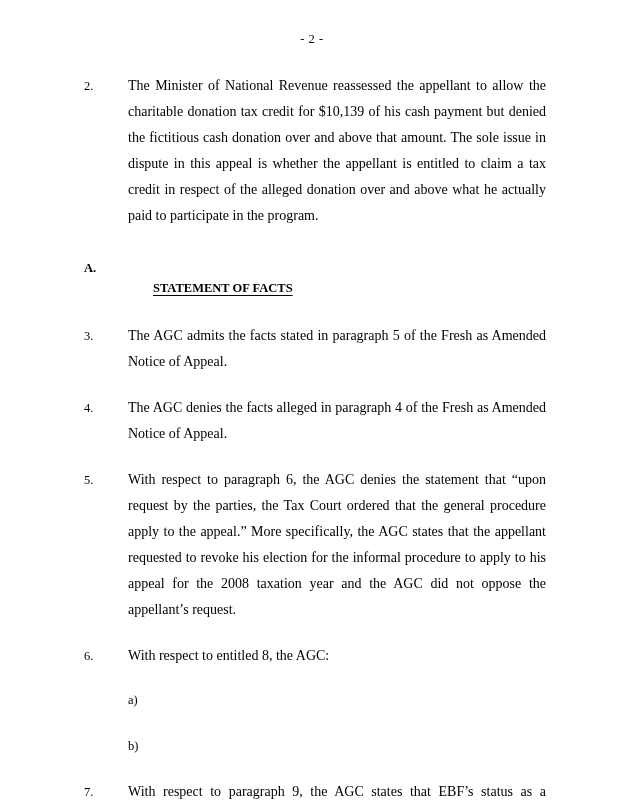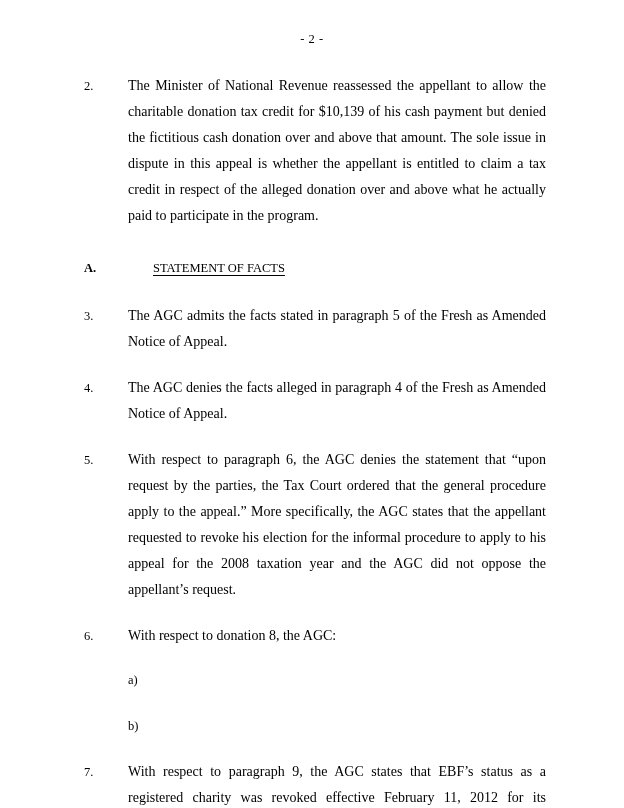--- a/index.html
+++ b/index.html
@@ -60,25 +60,26 @@
   }
   .heading .num {
     width: 44px;
     flex: 0 0 44px;
     font-size: 12.5px;
     font-weight: bold;
     line-height: 26px;
   }
   .heading .title {
     font-size: 12.5px;
-    font-weight: normal;
+    font-weight: bold;
     line-height: 26px;
     text-decoration: underline;
     text-underline-offset: 3px;
     padding-left: 25px;
+    margin-top: 20px;
   }
   
   .subpara {
     display: flex;
     align-items: flex-start;
     margin-bottom: 20px;
     padding-left: 44px;
   }
   .subpara .num {
     width: 50px;
@@ -123,21 +124,21 @@
       <div class="txt">The AGC denies the facts alleged in paragraph 4 of the Fresh as Amended Notice of Appeal.</div>
     </div>
 
     <div class="para">
       <div class="num">5.</div>
       <div class="txt">With respect to paragraph 6, the AGC denies the statement that “upon request by the parties, the Tax Court ordered that the general procedure apply to the appeal.” More specifically, the AGC states that the appellant requested to revoke his election for the informal procedure to apply to his appeal for the 2008 taxation year and the AGC did not oppose the appellant’s request.</div>
     </div>
 
     <div class="para tight">
       <div class="num">6.</div>
-      <div class="txt">With respect to donation 8, the AGC:</div>
+      <div class="txt">With respect to entitled 8, the AGC:</div>
     </div>
 
     <div class="subpara">
       <div class="num">a)</div>
     </div>
 
     <div class="subpara">
       <div class="num">b)</div>
     </div>
 

